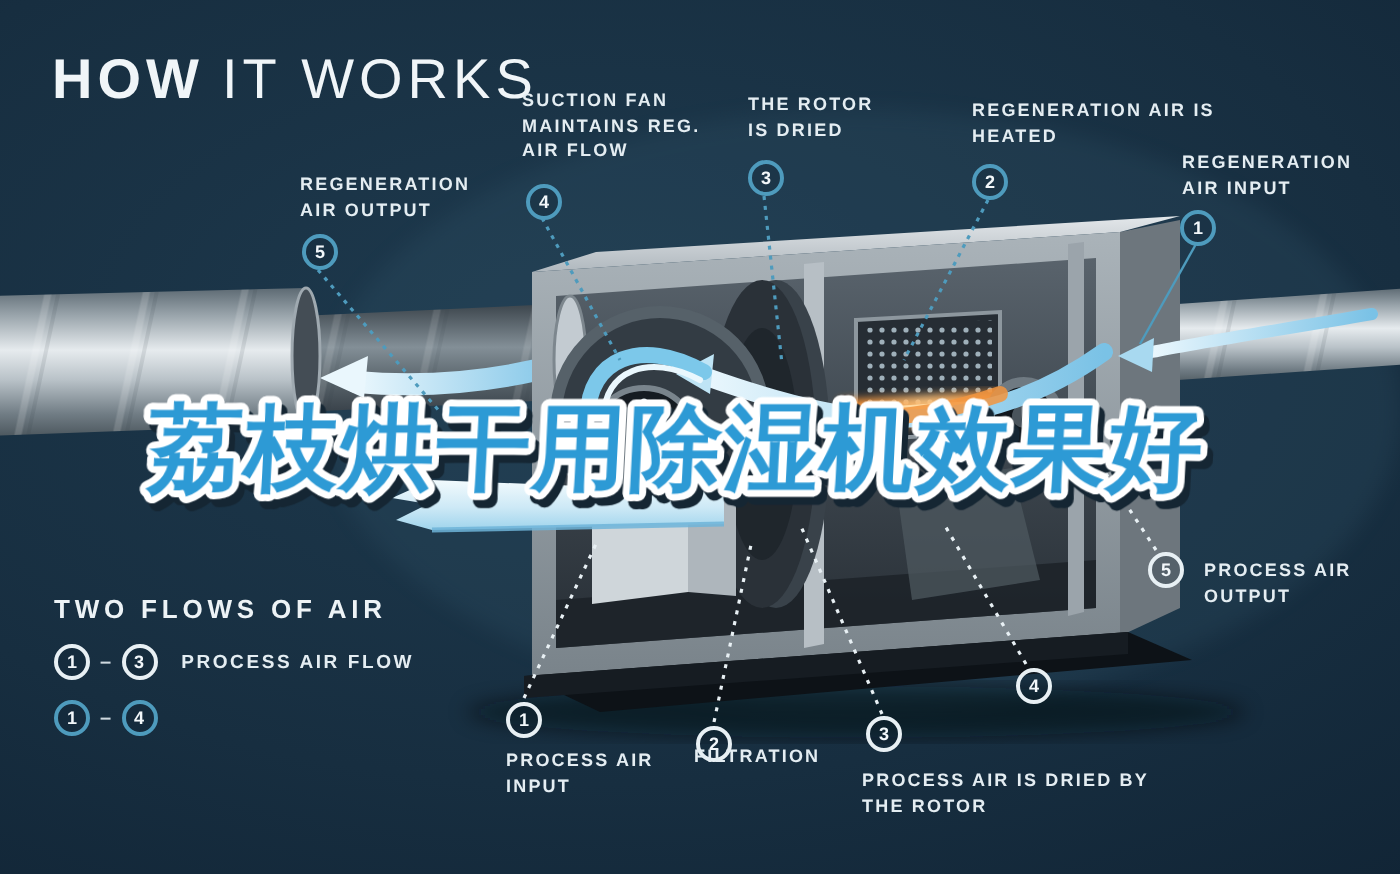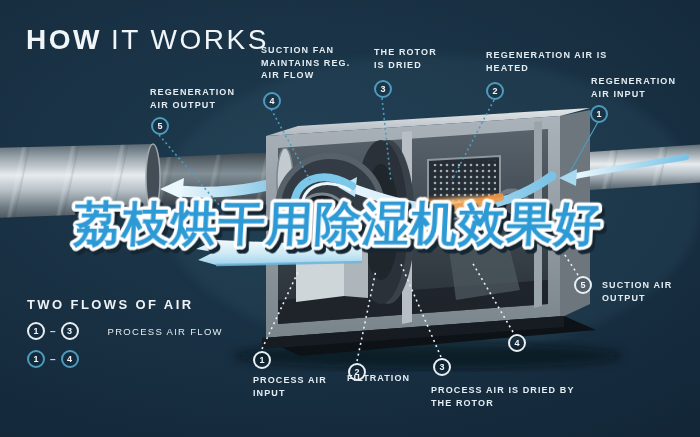--- a/index.html
+++ b/index.html
@@ -17,22 +17,22 @@
   .badge{box-sizing:border-box;width:18px;height:18px;border-radius:50%;
          display:flex;align-items:center;justify-content:center;
          font-size:9px;font-weight:700;color:#f2f7fa;background:rgba(16,35,50,.25);}
   .badge.abs{position:absolute;}
   .badge.teal{border:2px solid #4e9bbd;}
   .badge.white{border:2px solid #e8f0f4;}
   .legend-heading{position:absolute;left:27px;top:297px;font-size:13px;font-weight:700;
                   letter-spacing:2.4px;color:#edf3f6;white-space:nowrap;}
   .legend-row{position:absolute;left:27px;display:flex;align-items:center;}
   .legend-dash{color:#cfd9df;font-weight:700;font-size:10px;margin:0 5px;}
-  .legend-label{font-size:9.5px;font-weight:400;letter-spacing:1.3px;color:#e4edf2;
-                margin-left:29px;white-space:nowrap;}
+  .legend-label{font-size:9.5px;font-weight:700;letter-spacing:1.3px;color:#e4edf2;
+                margin-left:12px;white-space:nowrap;}
 </style>
 </head>
 <body>
 
 <div class="stage">
 
   <svg width="700" height="437" viewBox="0 0 700 437">
     <defs>
       <linearGradient id="ductGrad" x1="0" y1="0" x2="0" y2="1">
         <stop offset="0" stop-color="#5d6a73"></stop>
@@ -222,21 +222,21 @@
 
   <div class="badge white abs" style="left:348px;top:363px">2</div>
   <div class="lbl" style="left:347px;top:372px">FILTRATION</div>
 
   <div class="badge white abs" style="left:433px;top:358px">3</div>
   <div class="lbl" style="left:431px;top:384px;width:152px">PROCESS AIR IS DRIED BY THE ROTOR</div>
 
   <div class="badge white abs" style="left:508px;top:334px">4</div>
 
   <div class="badge white abs" style="left:574px;top:276px">5</div>
-  <div class="lbl" style="left:602px;top:279px;width:90px">SUCTION AIR OUTPUT</div>
+  <div class="lbl" style="left:602px;top:279px;width:90px">PROCESS AIR OUTPUT</div>
 
   <div class="legend-heading">TWO FLOWS OF AIR</div>
 
   <div class="legend-row" style="top:322px">
     <span class="badge white">1</span>
     <span class="legend-dash">–</span>
     <span class="badge white">3</span>
     <span class="legend-label">PROCESS AIR FLOW</span>
   </div>
 

